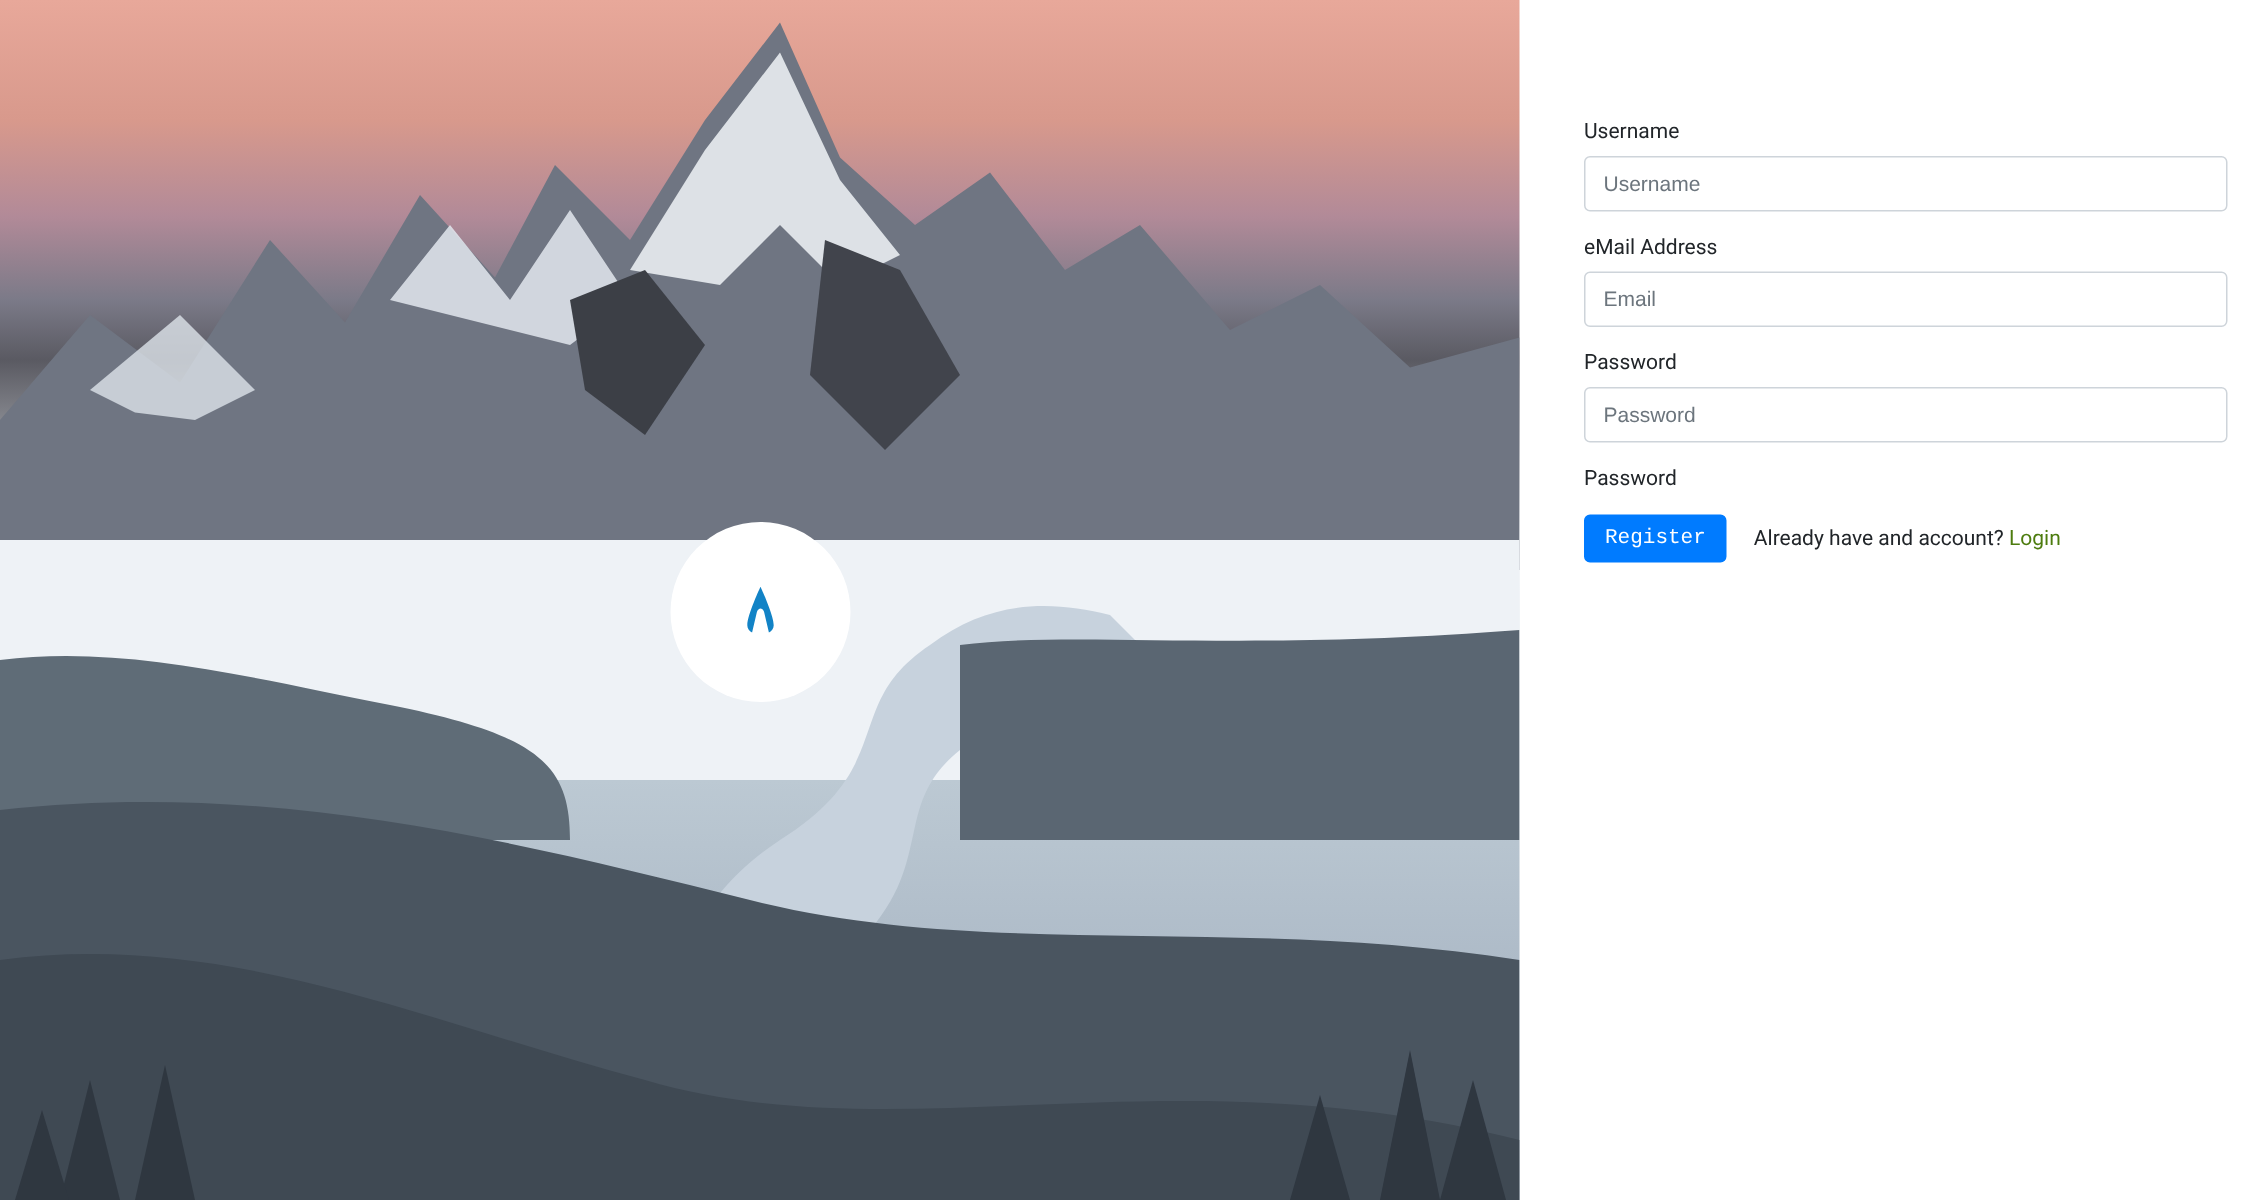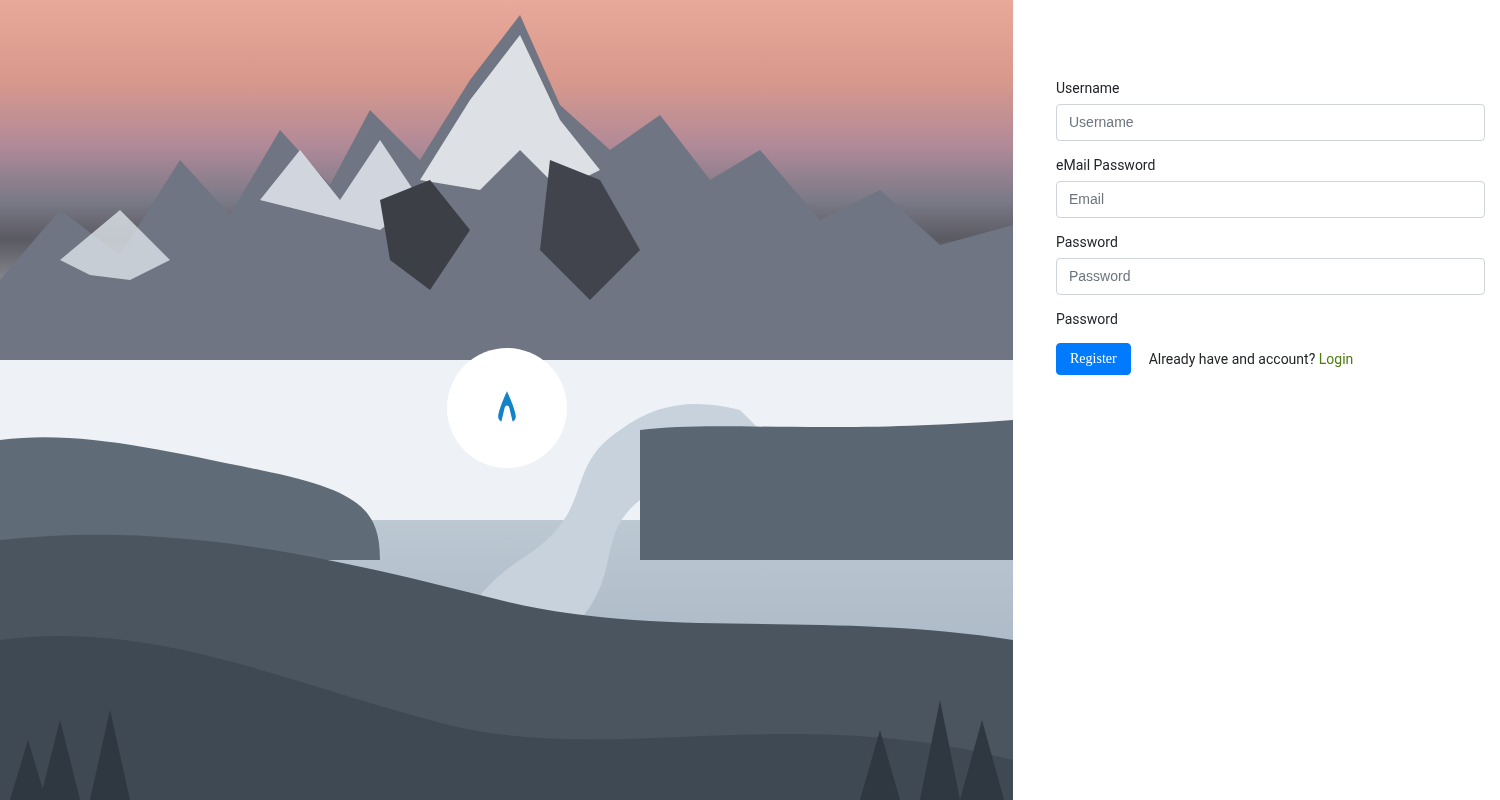--- a/index.html
+++ b/index.html
@@ -92,21 +92,21 @@
       margin-top: 16px;
     }
     .btn-primary {
       background: #007bff;
       border: 1px solid #007bff;
       color: #fff;
       font-size: 14px;
       padding: 7px 13px;
       border-radius: 4px;
       cursor: pointer;
-      font-family: Liberation Serif, serif;
+      font-family: Liberation Mono, monospace;
     }
     .aux-text { font-size: 14px; color: #212529; }
     .aux-text a { color: #4d7c0f; text-decoration: none; cursor: pointer; }
   </style>
 </head>
 <body>
 
 <div class="left-panel">
   <svg class="mountain" viewBox="0 0 1013 800" preserveAspectRatio="xMidYMid slice">
 
@@ -148,21 +148,21 @@
 </div>
 
 <div class="right-panel">
 
   <div class="form-group">
     <label>Username</label>
     <input type="text" class="form-control" placeholder="Username" style="">
   </div>
 
   <div class="form-group">
-    <label>eMail Password</label>
+    <label>eMail Address</label>
     <input type="email" class="form-control" placeholder="Email" style="">
   </div>
 
   <div class="form-group">
     <label>Password</label>
     <input type="password" class="form-control" placeholder="Password" style="">
   </div>
 
   <div class="form-group">
     <label>Password</label>

